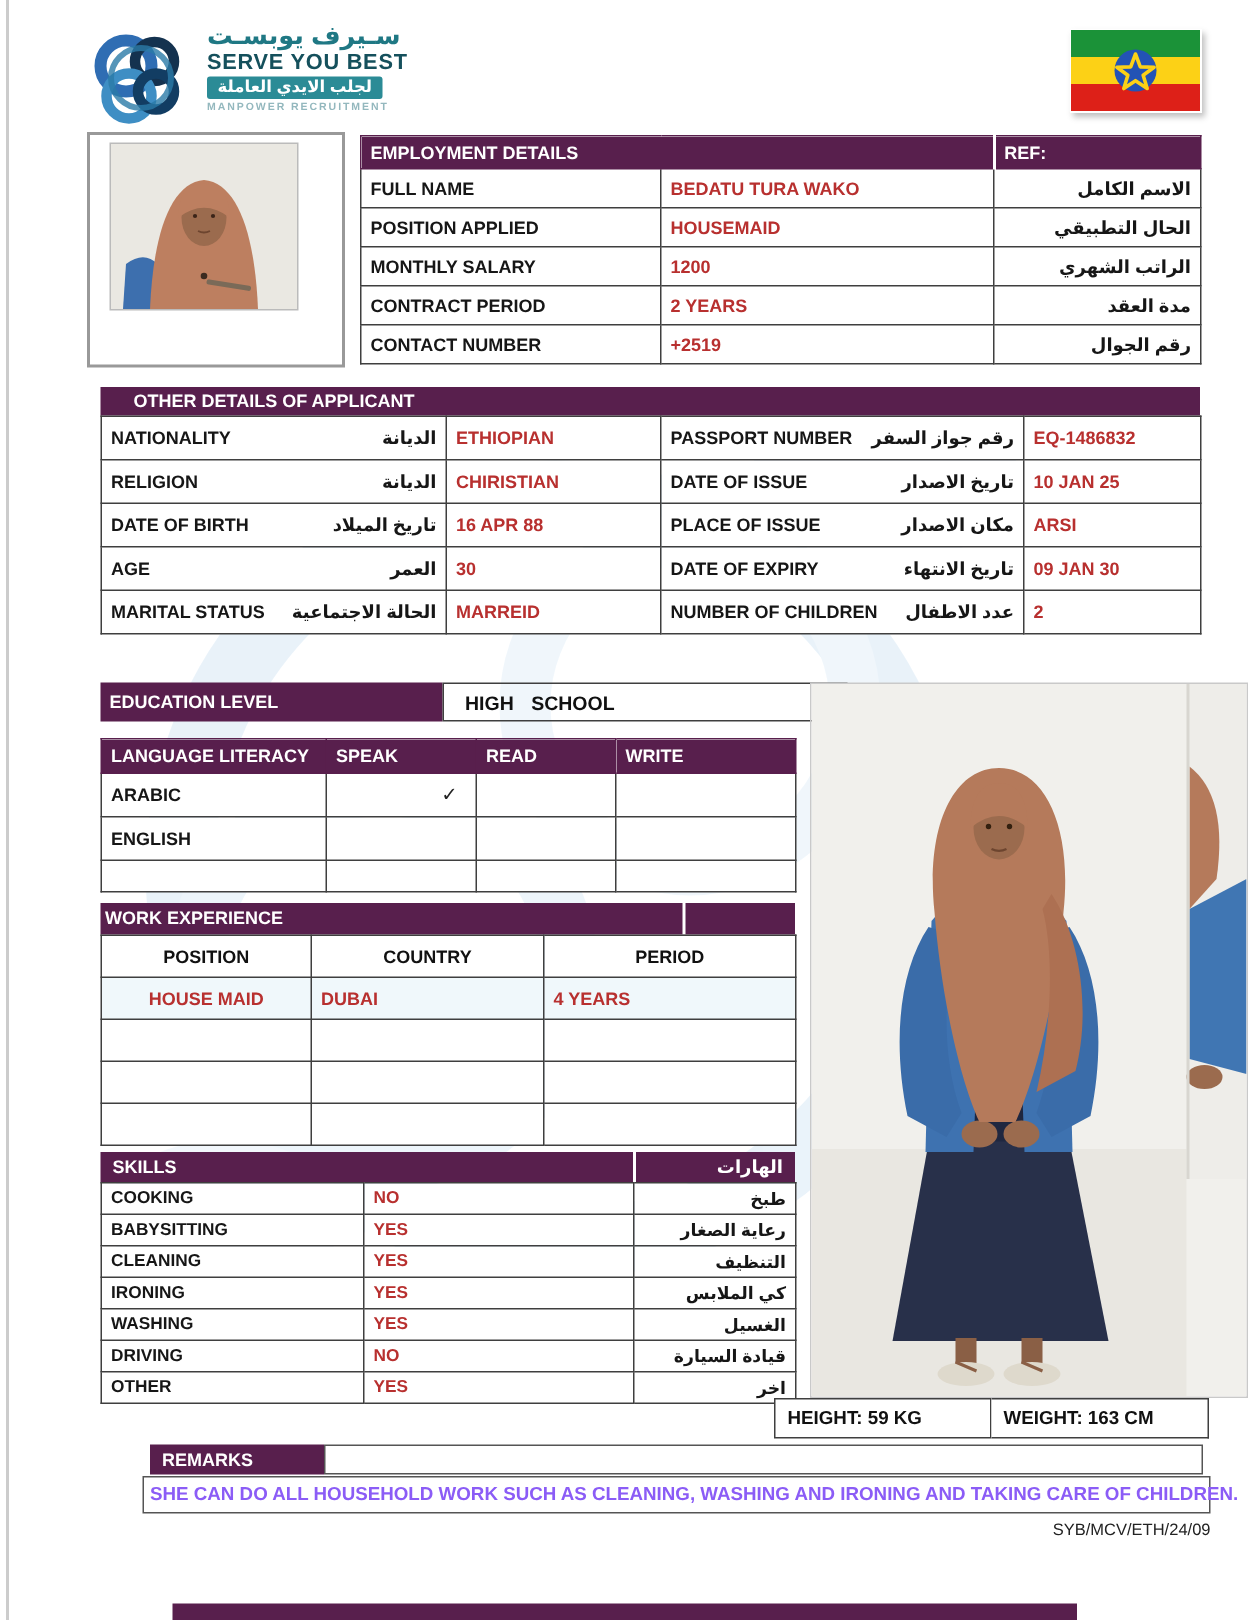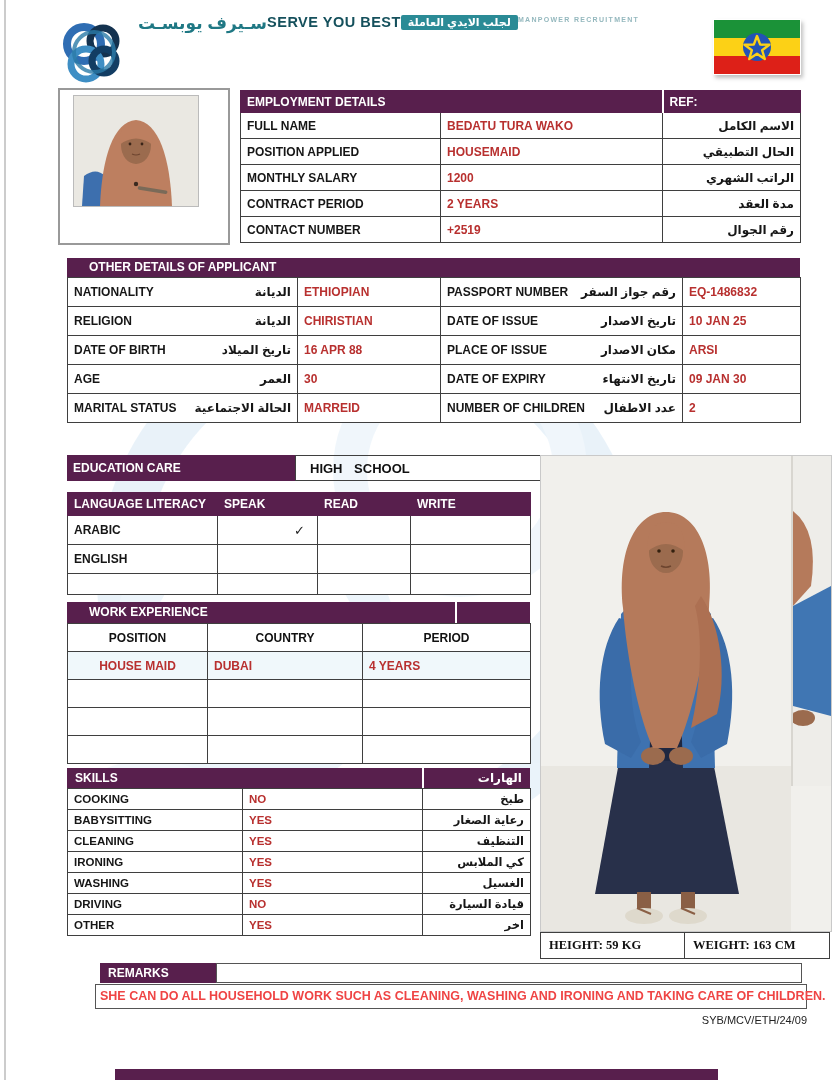--- a/index.html
+++ b/index.html
@@ -14,21 +14,21 @@
   table{border-collapse:collapse;table-layout:fixed;}
   td{border:1px solid #3f3f3f;font-size:12px;padding:0 6px;overflow:hidden;white-space:nowrap;background:#fff;}
   .ph{background:#581f4d;color:#fff;font-weight:bold;border:1px solid #581f4d;font-size:12px;}
   .lbl{font-weight:bold;color:#161616;}
   .val{color:#b8302f;font-weight:bold;}
   .arb{text-align:right;color:#161616;font-weight:bold;}
   .lwrap{display:flex;justify-content:space-between;align-items:center;}
 
   
   .logo{left:56px;top:14px;display:flex;gap:8px;align-items:flex-start;}
-  .logo-text{display:flex;flex-direction:row;align-items:flex-start;line-height:1.15;}
+  .logo-text{display:flex;flex-direction:column;align-items:flex-start;line-height:1.15;}
   .logo-ar{color:#1f7884;font-weight:bold;font-size:17px;}
   .logo-en{color:#15505c;font-weight:bold;font-size:14.5px;letter-spacing:.5px;}
   .logo-ar2{background:#2b8b96;color:#fff;font-size:11px;font-weight:bold;padding:1px 7px;border-radius:2px;margin-top:1px;}
   .logo-sub{color:#94b8be;font-size:7px;font-weight:bold;letter-spacing:1.3px;margin-top:2px;}
 
   .flag{left:713px;top:19px;box-shadow:2px 3px 4px rgba(0,0,0,.25);line-height:0;}
 
   .photo-frame{left:58px;top:88px;width:172px;height:157px;border:2px solid #999;background:#fff;box-sizing:border-box;}
   .photo-frame svg{position:absolute;left:13px;top:5px;border:1px solid #bbb;}
 
@@ -50,45 +50,45 @@
 
   
   .lang{left:67px;top:492px;}
   .lang .ph{height:22px;}
   .lang .hsep{border-left:1px solid #fff;}
   .lang tr.r1 td,.lang tr.r2 td{height:28px;}
   .lang tr.r3 td{height:20px;}
   .chk{text-align:right;padding-right:12px;font-size:13px;color:#222;font-weight:bold;}
 
   
-  .we-head{left:67px;top:602px;width:463px;height:21px;background:#581f4d;color:#fff;font-weight:bold;font-size:12px;line-height:21px;padding-left:22px;box-sizing:border-box;position:absolute;}
+  .we-head{left:67px;top:602px;width:463px;height:21px;background:#581f4d;color:#fff;font-weight:bold;font-size:12px;line-height:21px;padding-left:3px;box-sizing:border-box;position:absolute;}
   .we-head .sepline{position:absolute;left:388px;top:0;width:2px;height:100%;background:#fff;}
   .we{left:67px;top:623px;}
   .we td{height:27px;}
   .we .hcell{font-weight:bold;text-align:center;color:#111;}
   .we .c-pos{text-align:center;}
   .we-tint td{background:#f0f8fb;}
 
   
   .sk-head{left:67px;top:768px;width:463px;height:20px;background:#581f4d;color:#fff;font-weight:bold;font-size:12px;line-height:20px;box-sizing:border-box;position:absolute;display:flex;justify-content:space-between;padding:0 8px;}
   .sk-head .sepline{position:absolute;left:355px;top:0;width:2px;height:100%;background:#fff;}
   .sk{left:67px;top:788px;}
   .sk td{height:20px;font-size:11.5px;}
   .sk .c-val{text-align:left;}
 
   
   .big-photo{left:540px;top:455px;line-height:0;border:1px solid #c9c9c9;}
-  .hw{left:540px;top:932px;display:flex;font-family:Liberation Serif, serif;}
+  .hw{left:516px;top:932px;display:flex;}
   .hw div{width:145px;height:27px;border:1px solid #3f3f3f;box-sizing:border-box;font-weight:bold;font-size:12.5px;line-height:25px;padding-left:8px;color:#111;background:#fff;}
   .hw div:last-child{border-left:none;}
 
   
   .rm-head{left:100px;top:963px;width:116px;height:20px;background:#581f4d;color:#fff;font-weight:bold;font-size:12px;line-height:20px;padding-left:8px;box-sizing:border-box;}
   .rm-strip{left:216px;top:963px;width:586px;height:20px;border:1px solid #555;background:#fff;box-sizing:border-box;}
-  .rm-text{left:95px;top:984px;width:712px;height:25px;border:1px solid #555;box-sizing:border-box;color:#ef4444;font-weight:bold;font-size:12.5px;line-height:23px;padding-left:4px;white-space:nowrap;background:#fff;}
+  .rm-text{left:95px;top:984px;width:712px;height:25px;border:1px solid #555;box-sizing:border-box;color:#8b5cf6;font-weight:bold;font-size:12.5px;line-height:23px;padding-left:4px;white-space:nowrap;background:#fff;}
 
   .footer-code{left:580px;top:1014px;width:227px;text-align:right;font-size:11px;color:#222;}
   .bottom-bar{left:115px;top:1069px;width:603px;height:11px;background:#581f4d;}
 </style>
 </head>
 <body>
 
 <div class="page">
   <div class="edge-line"></div>
 
@@ -271,21 +271,21 @@
               <span class="lbl">NUMBER OF CHILDREN</span>
               <span class="arb">عدد الاطفال</span>
             </div>
           </td>
       <td class="val">2</td>
     </tr>
   </tbody>
     </table>
 
   <div class="layer edu">
-    <div class="edu-l">EDUCATION CARE</div>
+    <div class="edu-l">EDUCATION LEVEL</div>
     <div class="edu-v">HIGH  SCHOOL</div>
   </div>
 
   <table class="layer lang" style="width:463px;">
     <colgroup>
         <col style="width:150px">
         <col style="width:100px">
         <col style="width:93px">
         <col style="width:120px">
       </colgroup>

